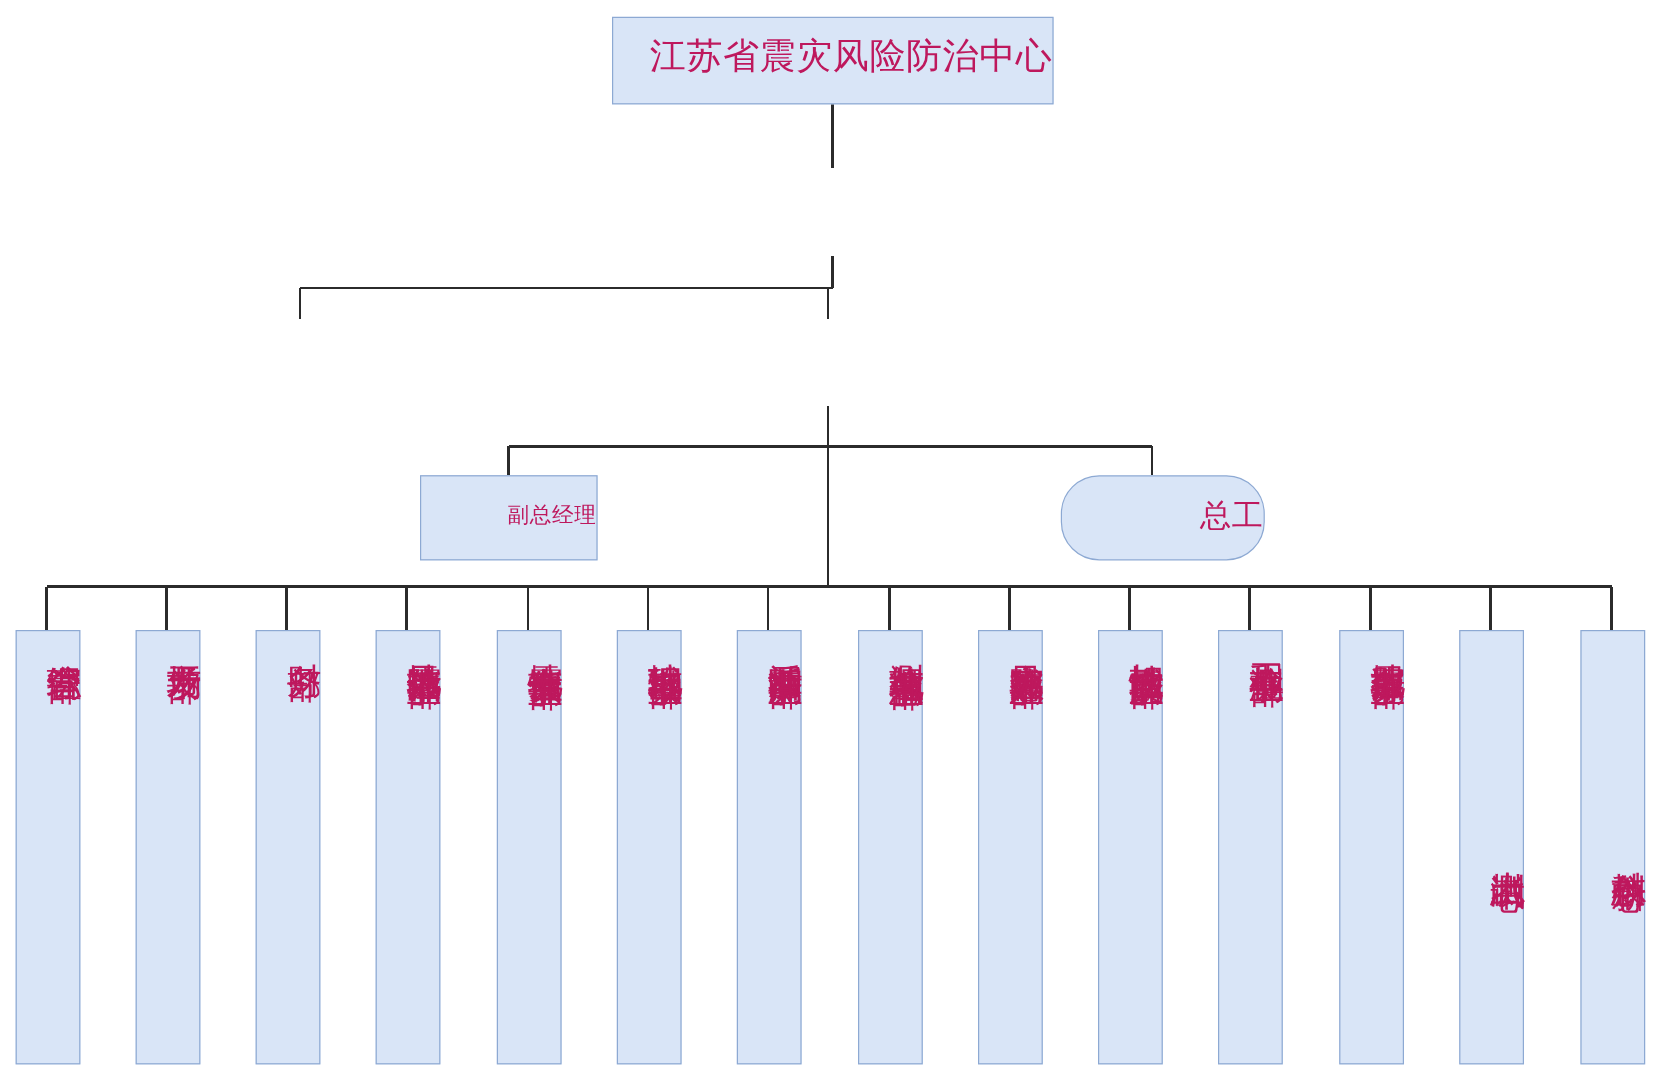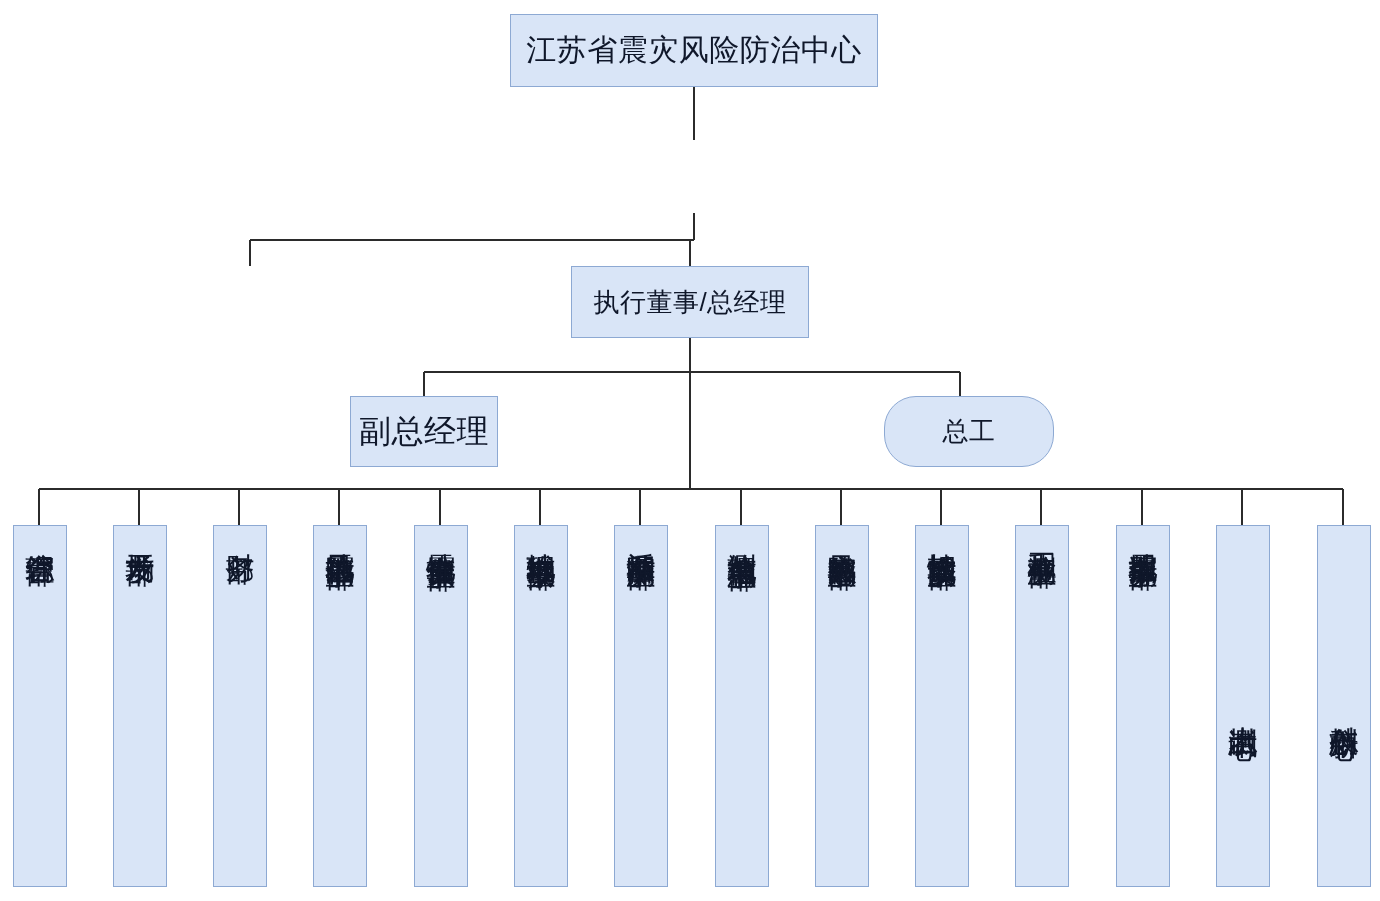--- a/index.html
+++ b/index.html
@@ -25,44 +25,45 @@
     height: 901px;
     pointer-events: none;
   }
   .node {
     position: absolute;
     box-sizing: border-box;
     background: #d9e5f7;
     border: 1px solid #8da9d3;
     display: flex;
     align-items: center;
-    justify-content: center;
-    color: #0f172a;
+    justify-content: flex-end;
+    color: #be185d;
     z-index: 2;
+    font-family: Liberation Mono, monospace;
   }
   .node-label {
     display: block;
     white-space: nowrap;
     line-height: 1.08;
     letter-spacing: 0.5px;
   }
   
   .lvl-root { left: 510px; top: 14px; width: 368px; height: 73px; }
   .lvl-root .node-label { font-size: 30px; }
   
   .lvl-company { left: 508px; top: 140px; width: 370px; height: 73px; }
   .lvl-company .node-label { font-size: 30px; }
   
   .lvl-supervisor { left: 173px; top: 266px; width: 154px; height: 72px; }
   .lvl-supervisor .node-label { font-size: 26px; }
   .lvl-director { left: 571px; top: 266px; width: 238px; height: 72px; }
   .lvl-director .node-label { font-size: 26px; }
   
   .lvl-deputy { left: 350px; top: 396px; width: 148px; height: 71px; }
-  .lvl-deputy .node-label { font-size: 32px; }
+  .lvl-deputy .node-label { font-size: 18px; }
   .lvl-chief { left: 884px; top: 396px; width: 170px; height: 71px; border-radius: 32px; }
   .lvl-chief .node-label { font-size: 26px; }
   
   .dept {
     top: 525px;
     width: 54px;
     height: 362px;
     align-items: flex-start;
     padding-top: 4px;
   }
@@ -119,23 +120,20 @@
       <line x1="1343" y1="489" x2="1343" y2="525"></line>
     </g>
   </svg>
 
   <div class="node lvl-root">
     <span class="node-label">江苏省震灾风险防治中心</span>
   </div>
 
 
 
-  <div class="node lvl-director">
-    <span class="node-label">执行董事/总经理</span>
-  </div>
 
   <div class="node lvl-deputy">
     <span class="node-label">副总经理</span>
   </div>
 
   <div class="node lvl-chief">
     <span class="node-label">总工</span>
   </div>
 
   <div class="node dept" style="left:13px;">

